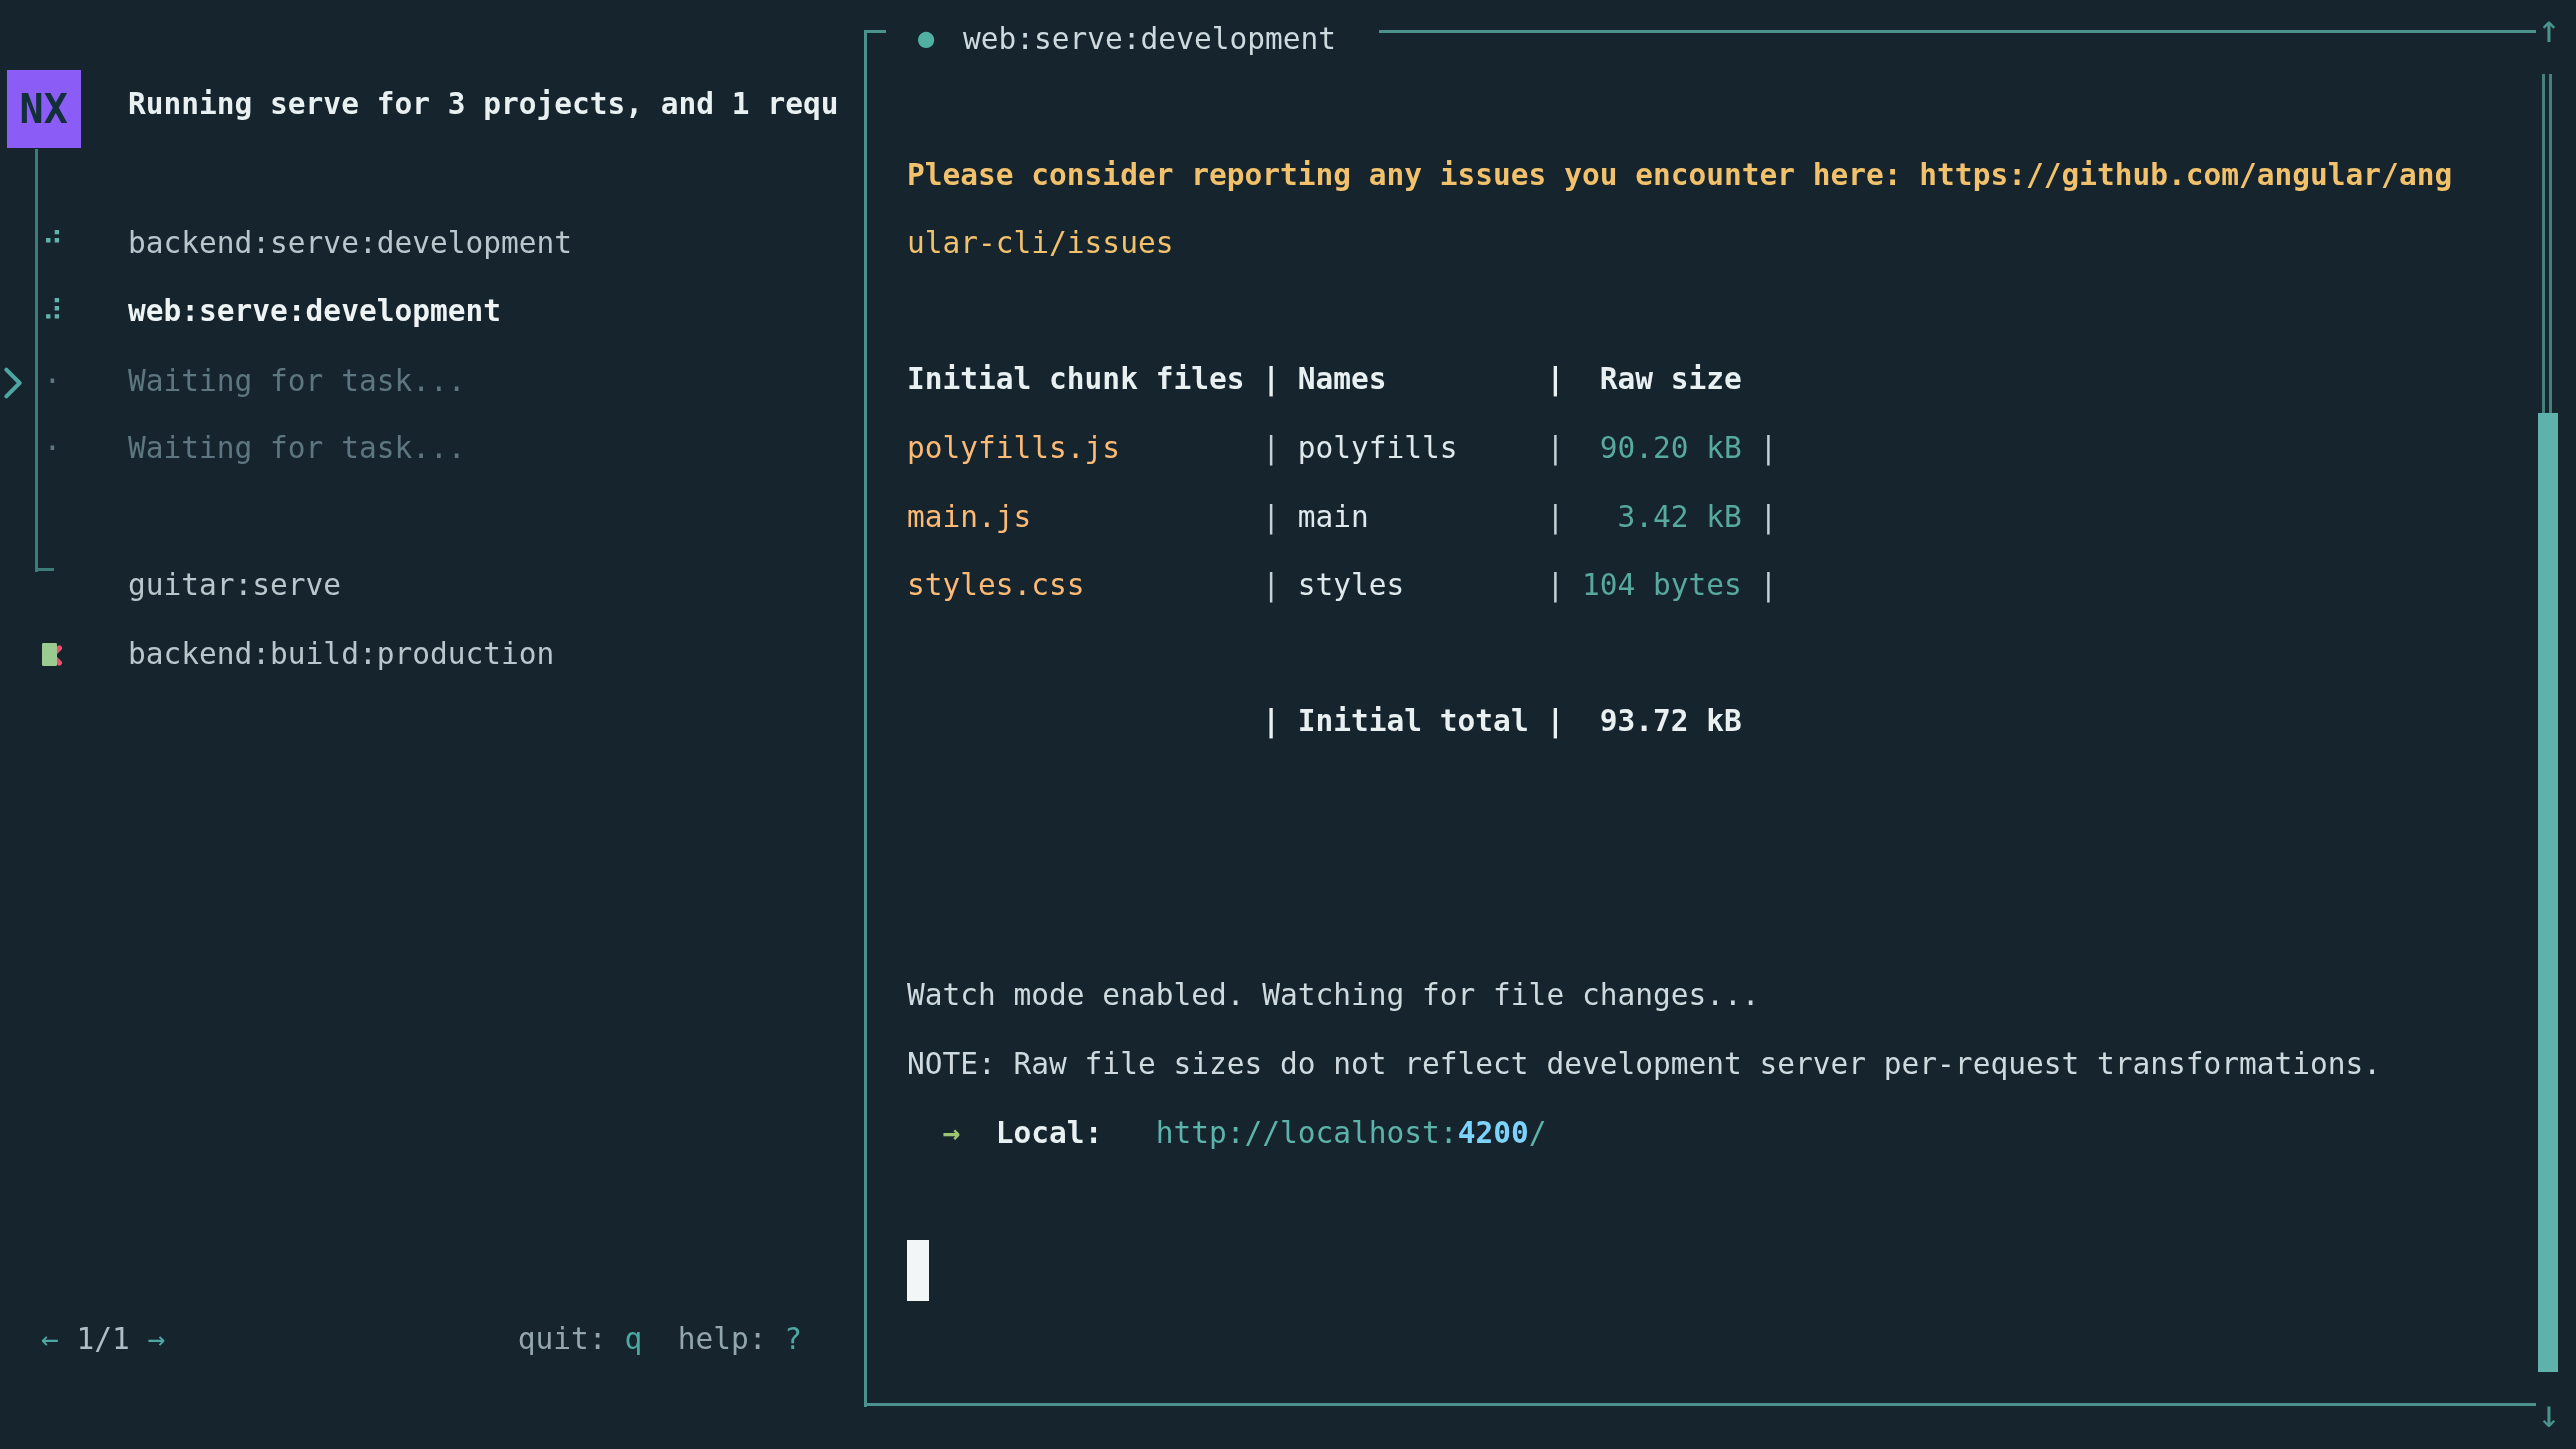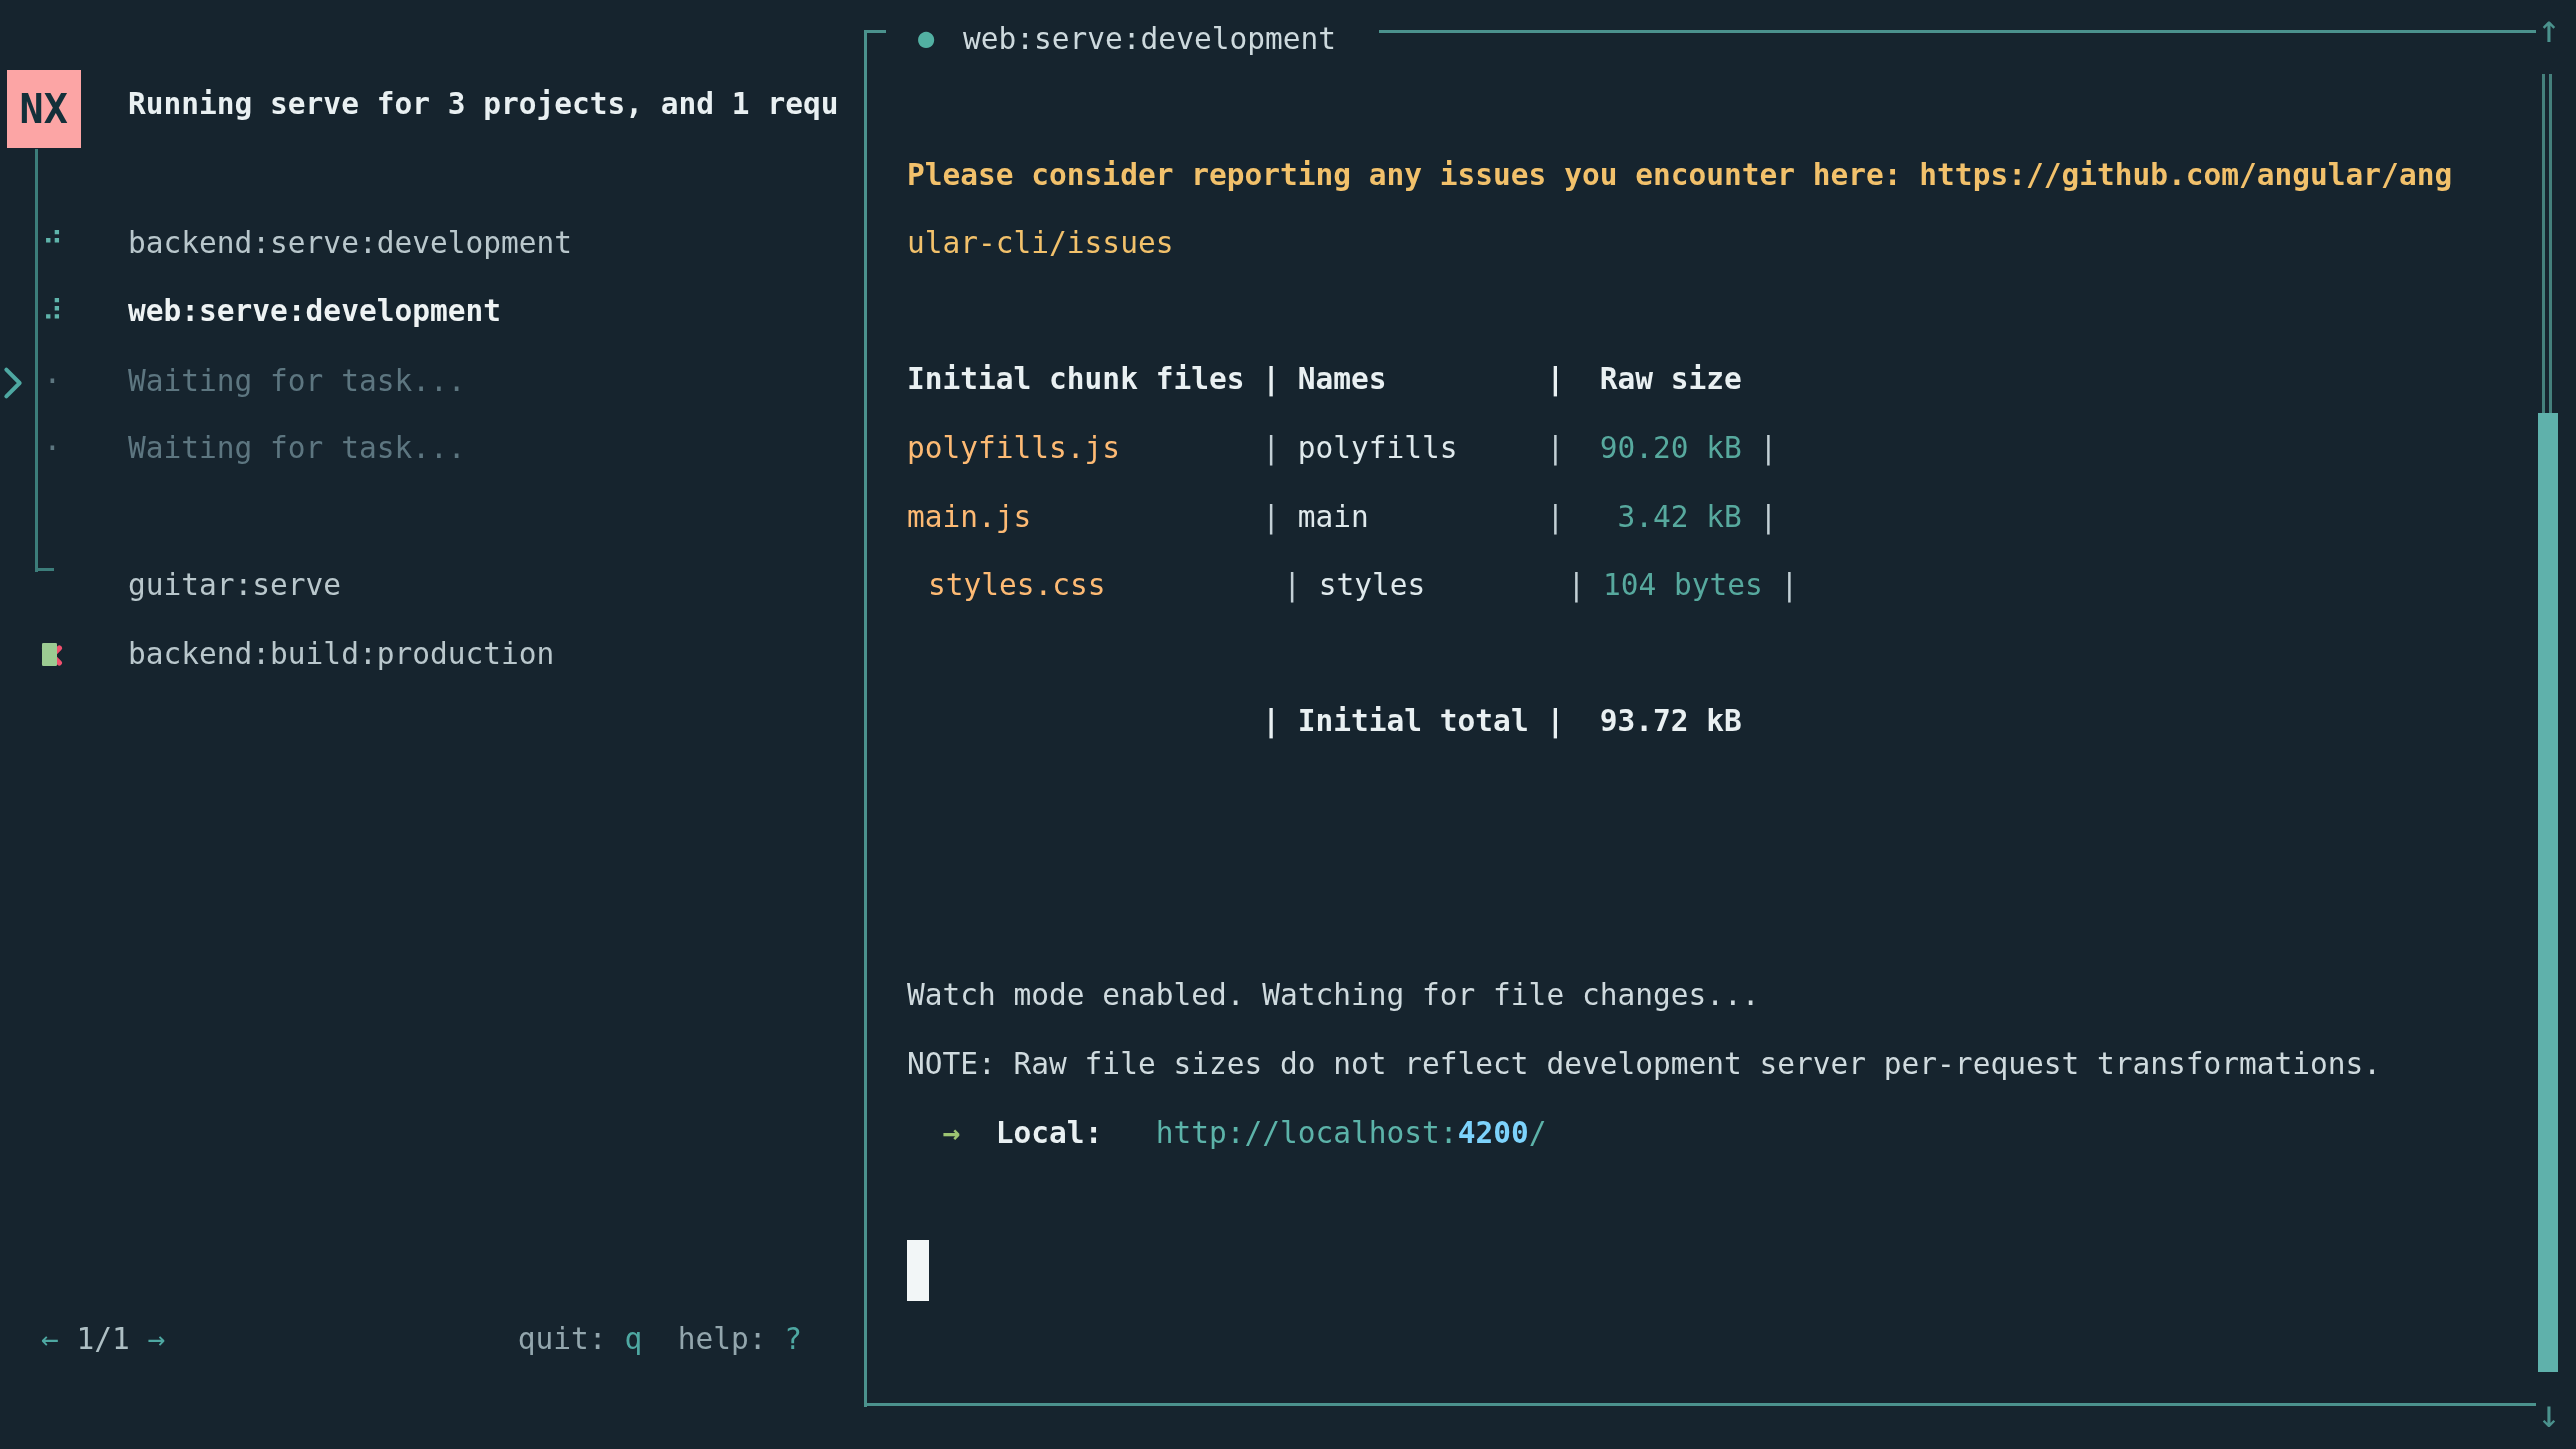--- a/index.html
+++ b/index.html
@@ -9,21 +9,21 @@
     background:#16242e;
     font-family:"DejaVu Sans Mono", monospace;
     font-size:29.5px;
     color:#c3d0d6;
     overflow:hidden;
   }
   .abs{position:absolute;white-space:pre;line-height:35px;}
   
   .nx-badge{
     position:absolute;left:6.7px;top:70px;width:74px;height:78px;
-    background:#fca5a5;color:#13303a;font-weight:bold;font-size:40px;
+    background:#8b5cf6;color:#13303a;font-weight:bold;font-size:40px;
     display:flex;align-items:center;justify-content:center;
   }
   .sidebar-header{left:128px;top:87px;font-weight:bold;color:#e9f0f2;}
   .tree-line{position:absolute;left:35px;top:149px;width:3.4px;height:423px;background:#3c7d7a;}
   .tree-foot{position:absolute;left:35px;top:568px;width:19px;height:3.4px;background:#3c7d7a;}
   .task-icon{position:absolute;left:39px;width:27px;text-align:center;}
   .spinner{color:#5fb4ab;}
   .pend-dot{color:#5d7680;}
   .task-label{position:absolute;left:128px;}
   .task-normal{color:#b9c7cc;}
@@ -137,21 +137,21 @@
 
   <div class="abs pl bold-bright" style="top:362px;"><span>Initial chunk files</span><span> | </span><span>Names        </span><span> | </span><span> Raw size</span>
   </div>
 
   <div class="abs pl" style="top:431px;"><span class="file">polyfills.js        </span><span class="pipe">| </span><span class="cellw">polyfills    </span><span class="pipe"> | </span><span class="size"> 90.20 kB</span><span class="pipe"> |</span>
   </div>
 
   <div class="abs pl" style="top:500px;"><span class="file">main.js             </span><span class="pipe">| </span><span class="cellw">main         </span><span class="pipe"> | </span><span class="size">  3.42 kB</span><span class="pipe"> |</span>
   </div>
 
-  <div class="abs pl" style="top:568px;margin-left:21px;"><span class="file">styles.css          </span><span class="pipe">| </span><span class="cellw">styles       </span><span class="pipe"> | </span><span class="size">104 bytes</span><span class="pipe"> |</span>
+  <div class="abs pl" style="top:568px;"><span class="file">styles.css          </span><span class="pipe">| </span><span class="cellw">styles       </span><span class="pipe"> | </span><span class="size">104 bytes</span><span class="pipe"> |</span>
   </div>
 
   <div class="abs pl bold-bright" style="top:704px;"><span>                    </span><span>| </span><span>Initial total</span><span> | </span><span> 93.72 kB</span>
   </div>
 
   <div class="abs pl txt" style="top:978px;">Watch mode enabled. Watching for file changes...</div>
   <div class="abs pl txt" style="top:1047px;">NOTE: Raw file sizes do not reflect development server per-request transformations.</div>
 
   <div class="abs pl" style="top:1116px;"><span>  </span><span class="arrow-green">→</span><span>  </span><span class="key-b">Local</span><span class="key-b">:</span><span>   </span><span class="url">http://localhost:</span><span class="url-b">4200</span><span class="url">/</span>
   </div>

